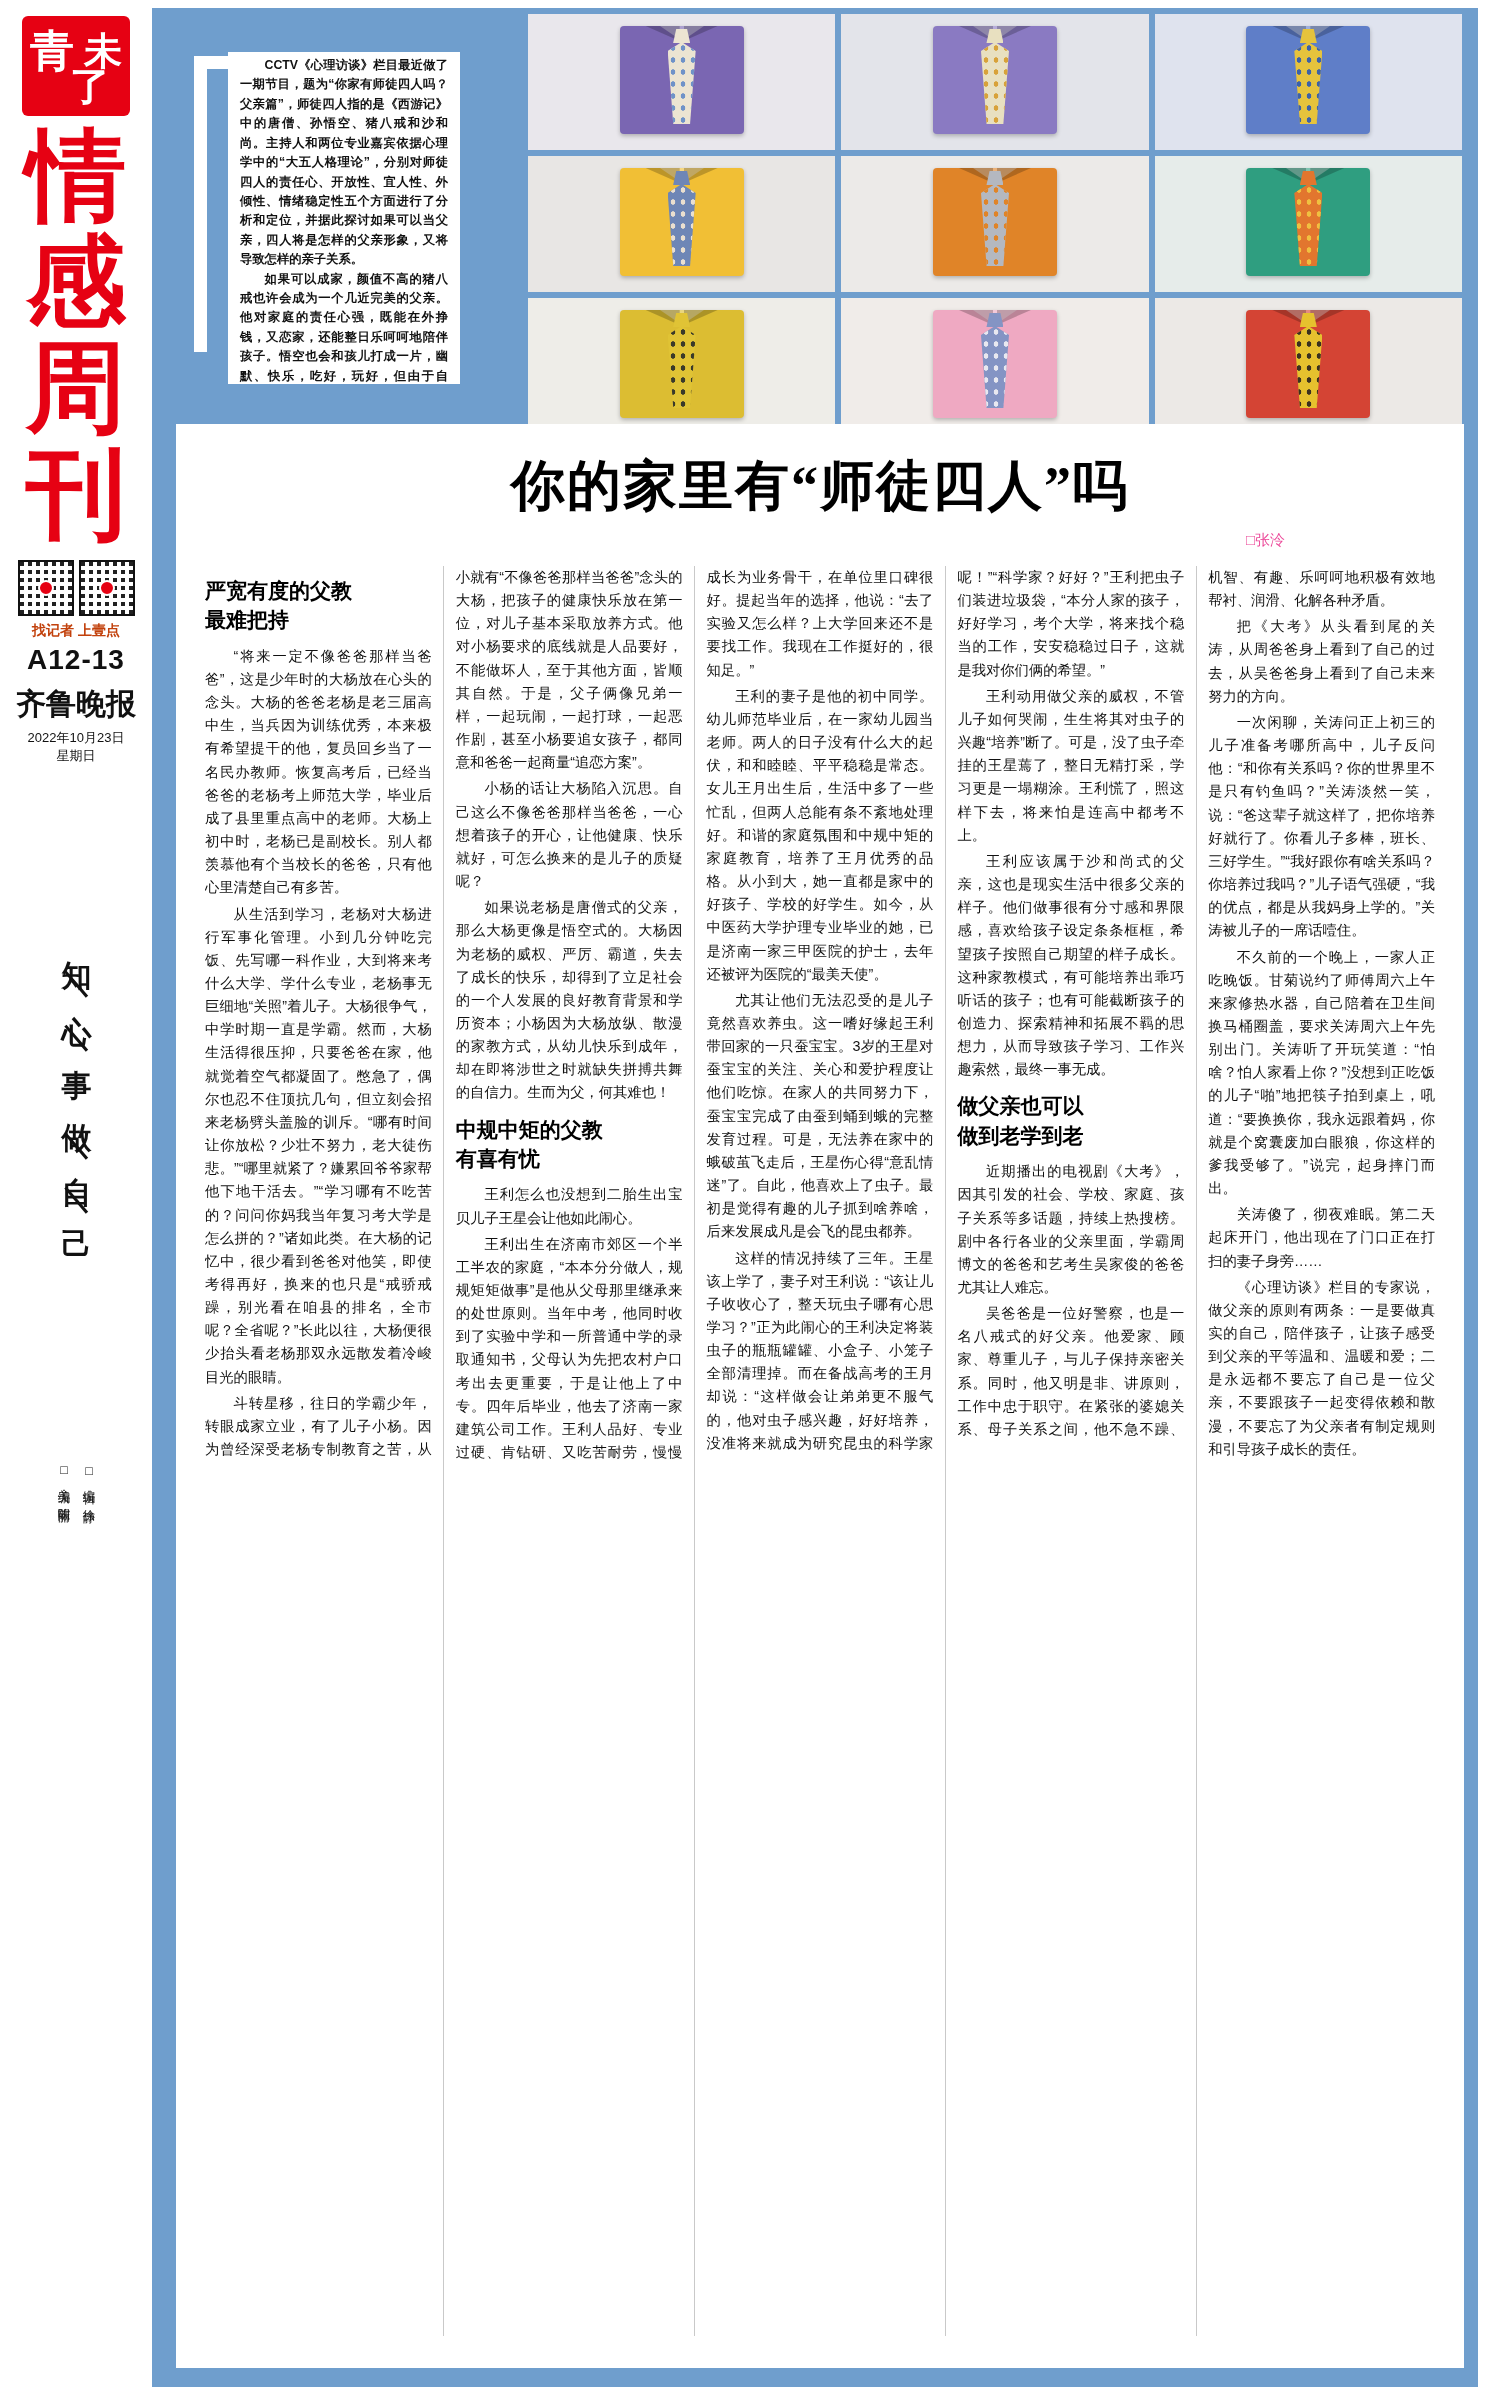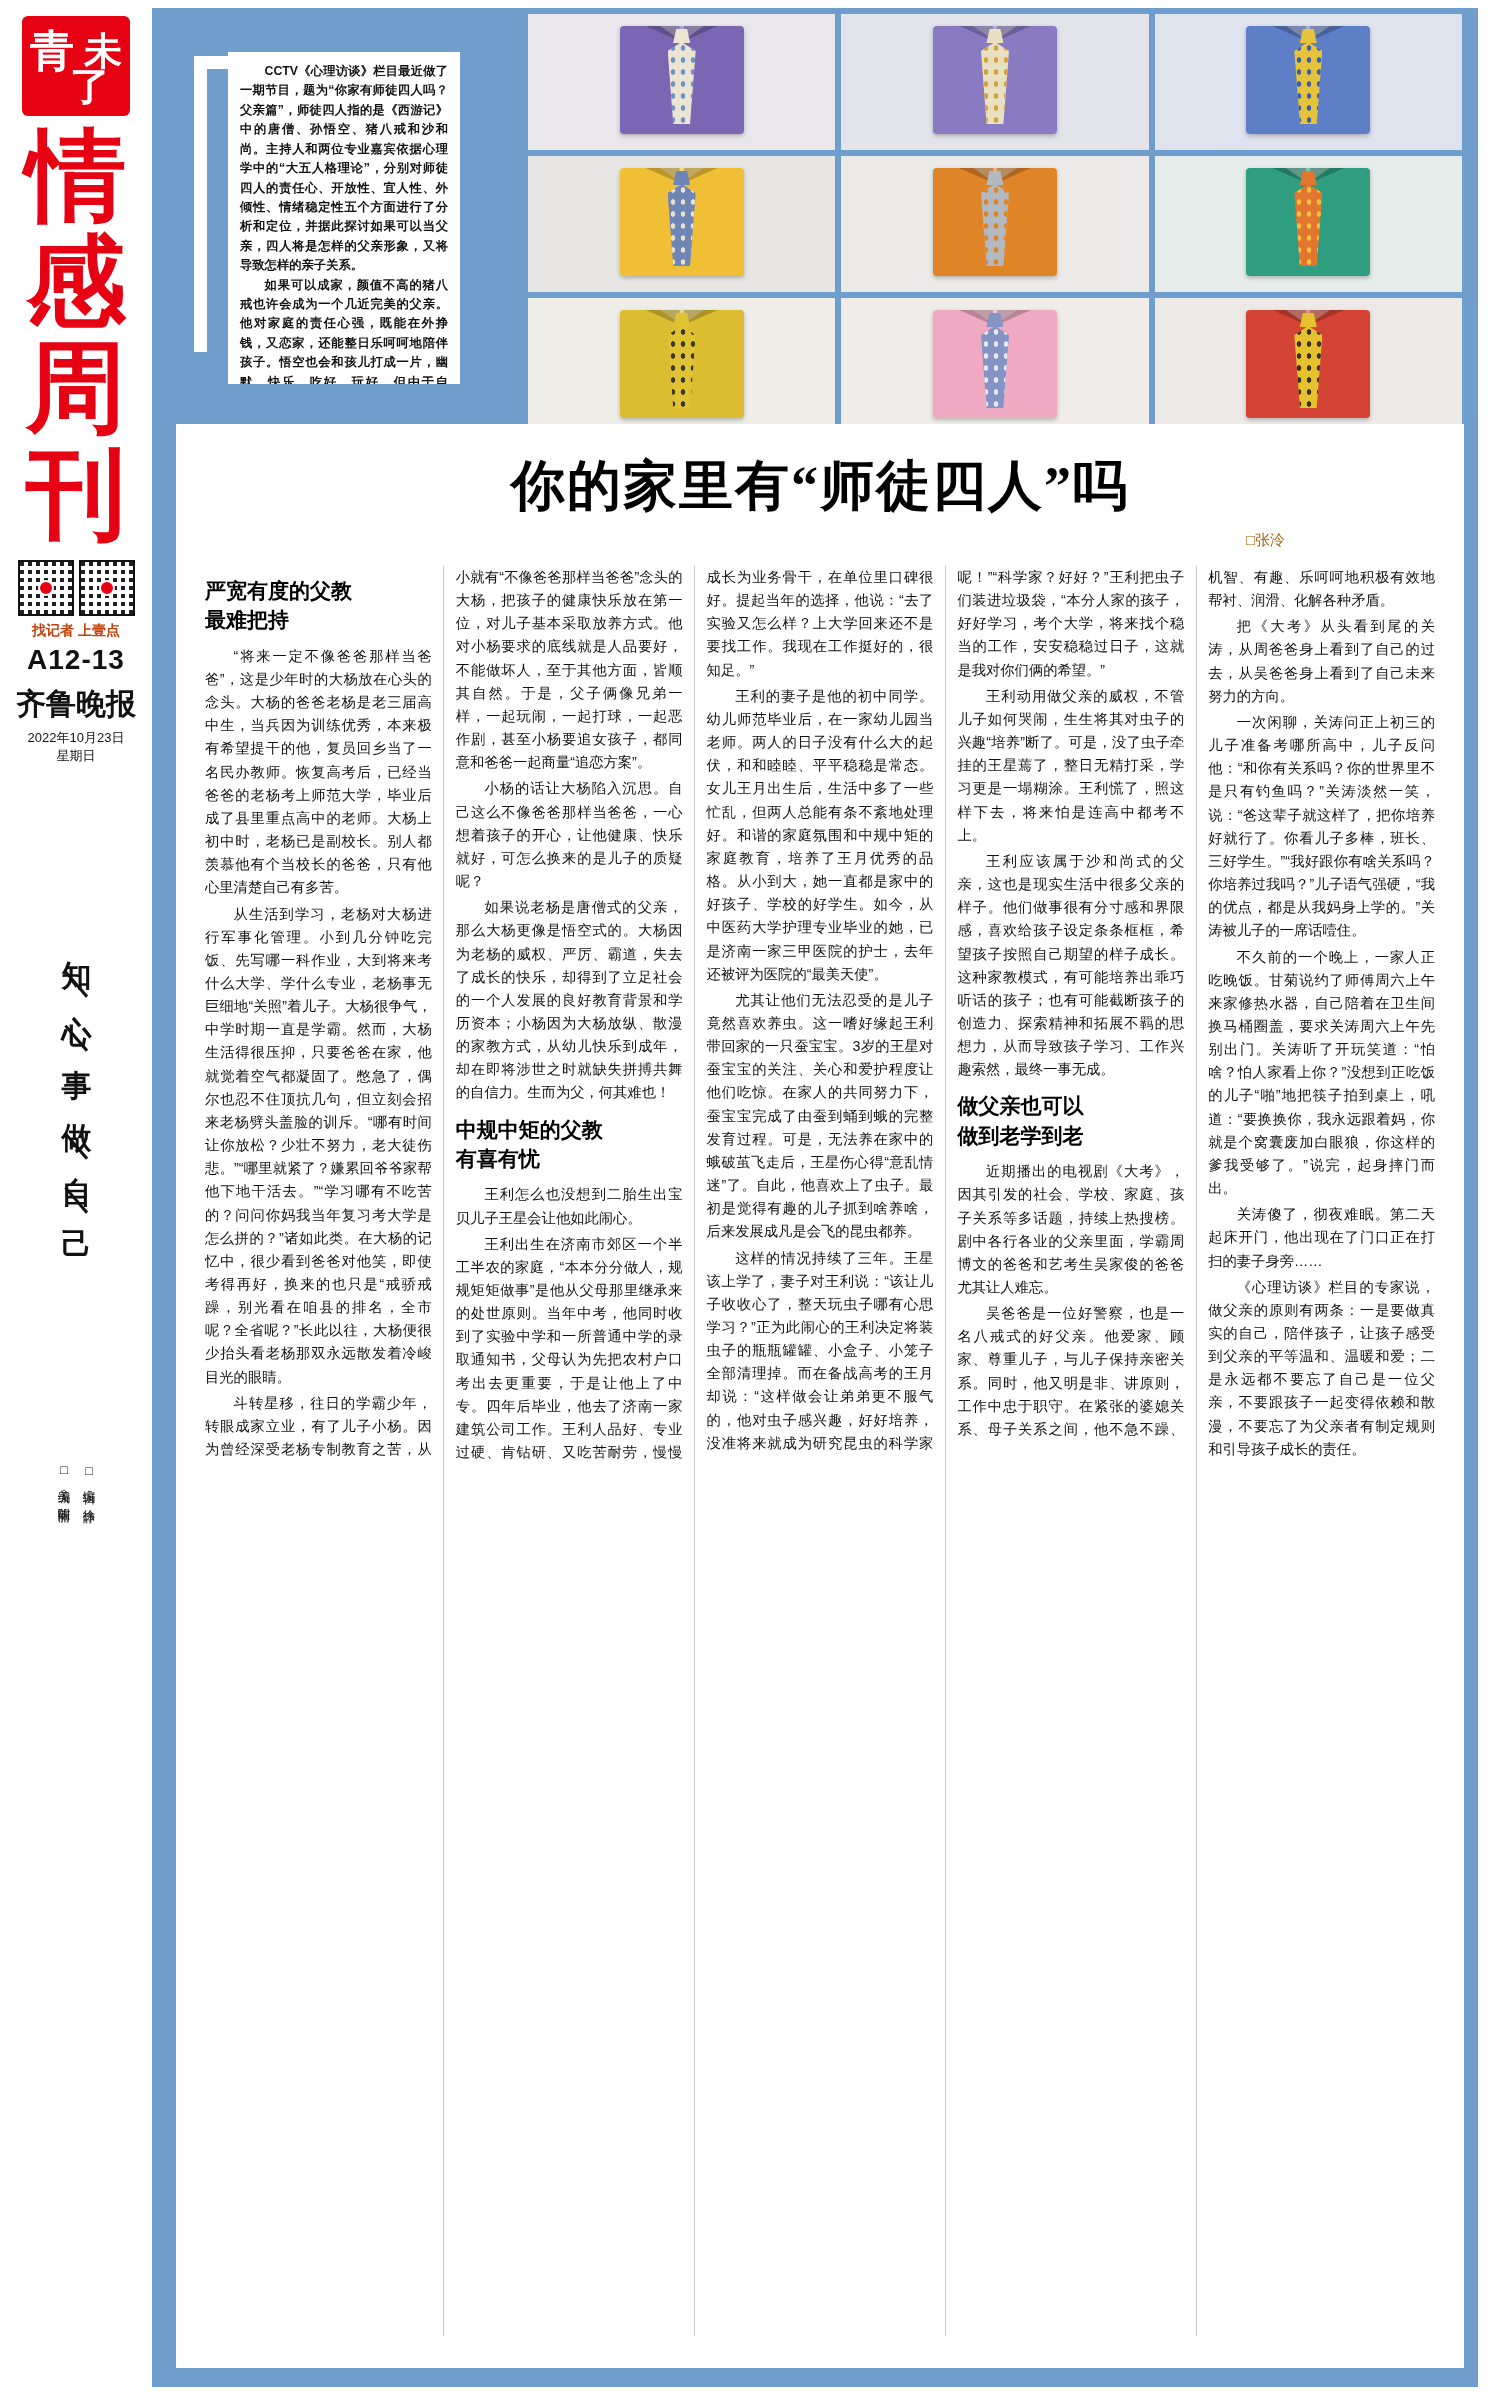--- a/index.html
+++ b/index.html
@@ -30,21 +30,21 @@
             font-size:30px; font-weight:700; color:#111; letter-spacing:12px; height:560px; }
   .credits { margin:30px auto 0; display:flex; justify-content:center; gap:8px; height:190px; }
   .credit { writing-mode:vertical-rl; text-orientation:upright; font-size:12.5px; color:#111; letter-spacing:2px; }
 
   
   .blue-panel { position:absolute; left:152px; top:8px; width:1326px; height:2379px; background:#6f9ecd; }
 
   .intro-bracket { position:absolute; left:42px; top:48px; width:40px; height:296px;
                    border-left:13px solid #fff; border-top:13px solid #fff; }
   .intro-box { position:absolute; left:76px; top:44px; width:232px; height:332px; background:#fff;
-               padding:10px 12px; font-size:12.3px; font-weight:600; line-height:1.58; color:#111;
+               padding:4px 12px; font-size:12.3px; font-weight:600; line-height:1.58; color:#111;
                text-align:justify; overflow:hidden; }
   .intro-box p { text-indent:2em; }
 
   
   .shirts-grid { position:absolute; left:376px; top:6px; width:934px; height:420px;
                  display:grid; grid-template-columns:repeat(3,1fr); grid-template-rows:repeat(3,1fr); gap:6px; }
   .shirt-cell { position:relative; display:flex; align-items:flex-start; justify-content:center; overflow:hidden; }
   .shirt { position:relative; width:124px; height:108px; margin-top:12px; border-radius:4px;
            box-shadow:0 2px 4px rgba(0,0,0,.25); }
   .notch { position:absolute; top:0; left:50%; transform:translateX(-50%); width:0; height:0;
@@ -56,21 +56,21 @@
   .tie { position:absolute; top:3px; left:50%; transform:translateX(-50%); width:28px; }
   .knot { width:17px; height:14px; margin:0 auto; clip-path:polygon(18% 0,82% 0,100% 100%,0 100%); }
   .blade { width:28px; height:82px; margin:-1px auto 0;
            clip-path:polygon(50% 0,100% 11%,80% 100%,20% 100%,0 11%); }
 
   
   .article-box { position:absolute; left:24px; top:416px; width:1288px; height:1944px; background:#fff;
                  padding:16px 29px 20px; overflow:hidden; }
   .headline { text-align:center; font-size:54px; font-weight:900; color:#000; letter-spacing:2px;
               font-family:"Liberation Serif", serif; margin-top:10px; }
-  .byline { text-align:right; padding-right:150px; font-size:15px; color:#a16207; margin:8px 0 16px; }
+  .byline { text-align:right; padding-right:150px; font-size:15px; color:#ec4899; margin:8px 0 16px; }
   .columns { column-count:5; column-gap:24px; column-rule:1px solid #c9c9c9;
              height:1770px; font-size:14.3px; line-height:1.62; color:#111; text-align:justify; overflow:hidden; }
   .subhead { font-size:21px; font-weight:900; line-height:1.4; margin:10px 0 10px; break-inside:avoid; color:#000; }
   .subhead span { display:block; }
   .para { text-indent:2em; margin-bottom:3px; }
 </style>
 </head>
 <body>
 
 <div class="sidebar">

